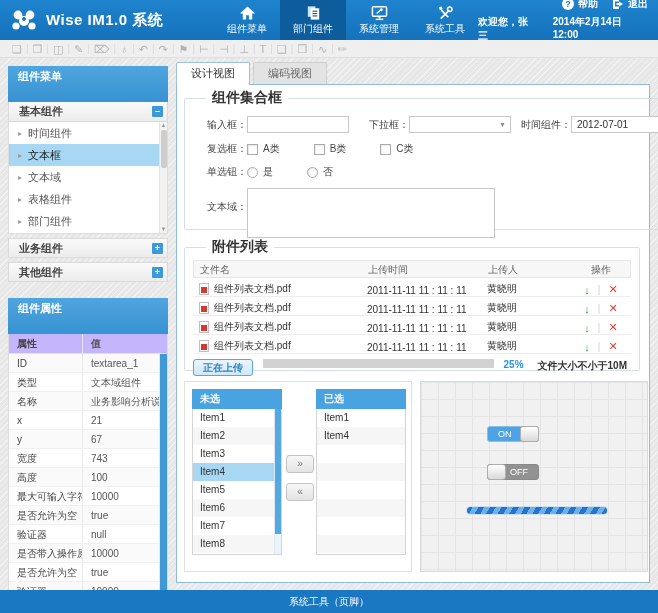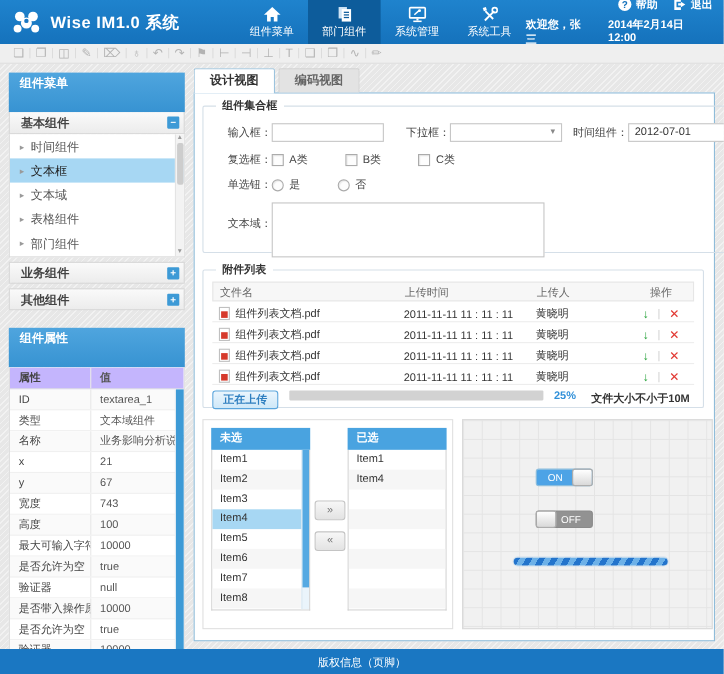--- a/index.html
+++ b/index.html
@@ -53,26 +53,26 @@
   .prow{display:flex;height:19px;line-height:19px;border-bottom:1px solid #f0f0f0}
   .prow:nth-child(even){background:#fafafa}
   .prow.hdr{background:#c4b5fd;height:20px;line-height:20px;font-weight:bold;border-bottom:1px solid #e2e2e2}
   .pk{width:74px;padding-left:8px;border-right:1px solid #e9e9e9;font-size:10px;color:#444;white-space:nowrap;overflow:hidden}
   .pv{flex:1;padding-left:8px;font-size:10px;color:#555;white-space:nowrap;overflow:hidden}
   .props-scroll{position:absolute;right:0;top:20px;bottom:0;width:8px;background:#edf5fb;border-left:1px solid #dfeaf2}
   .props-thumb{position:absolute;top:0;left:0;width:8px;height:93%;background:#3d9ad6}
   
   .main{position:absolute;left:176px;top:62px;width:474px;height:521px}
   .tabs{display:flex;height:22px;position:relative;z-index:2}
-  .tab{padding:0 14px;line-height:21px;font-weight:bold;color:#666;background:#e3e3e3;
+  .tab{padding:0 14px;line-height:21px;font-weight:normal;color:#666;background:#e3e3e3;
     border:1px solid #cfcfcf;border-bottom:none;margin-right:3px;font-size:11px;cursor:pointer;border-radius:2px 2px 0 0}
   .tab.active{background:#fff;color:#333;border-color:#9cc3dd;height:23px}
   .content{position:absolute;left:0;top:22px;width:474px;height:499px;background:#fff;border:1px solid #8fbcd9}
   fieldset{position:absolute;border:1px solid #d5dfe8;border-radius:2px}
-  legend{font-weight:bold;font-size:10px;color:#333;margin-left:11px;padding:0 6px}
+  legend{font-weight:bold;font-size:14px;color:#333;margin-left:21px;padding:0 6px}
   .fs-components{left:7px;top:4px;width:456px;height:141px}
   .form-row{display:flex;align-items:center;margin:9px 0 0 2px}
   .flabel{width:60px;text-align:right;color:#444;font-size:10px;flex-shrink:0}
   .tbox{width:102px;height:17px;border:1px solid #c6c6c6;background:#fff;font-size:10px;padding:0 4px;color:#333}
   .selbox{position:relative;width:102px;height:17px;border:1px solid #c6c6c6;background:#fff;cursor:pointer}
   .selbox .caret{position:absolute;right:4px;top:4px;font-size:7px;color:#888}
   .datebox{position:relative;width:104px;height:17px;border:1px solid #c6c6c6;background:#fff;
     font-size:10px;line-height:15px;padding-left:5px;color:#333;cursor:pointer}
   .chk-group,.rad-group{display:flex;gap:34px;align-items:center}
   .chk,.rad{display:flex;align-items:center;gap:5px;color:#444;font-size:10px;cursor:pointer}
@@ -545,14 +545,14 @@
         <span class="tlabel">OFF</span>
         <span class="knob"></span>
       </div>
       <div class="stripe-bar"></div>
     </div>
 
   </div>
 </div>
 
 <div class="footer">
-  <span>版权信息（页脚）</span>
+  <span>系统工具（页脚）</span>
 </div>
 
 </body></html>

